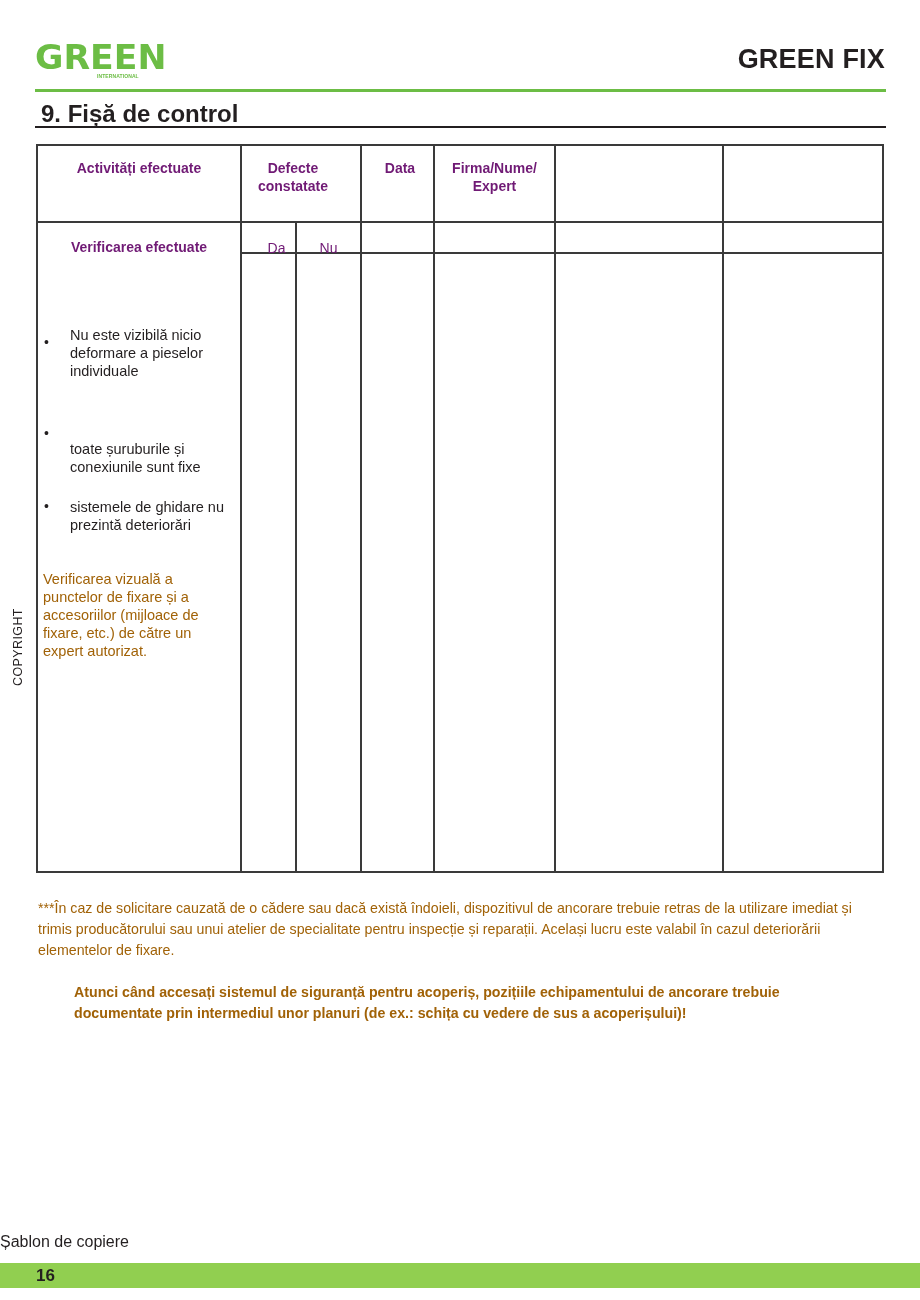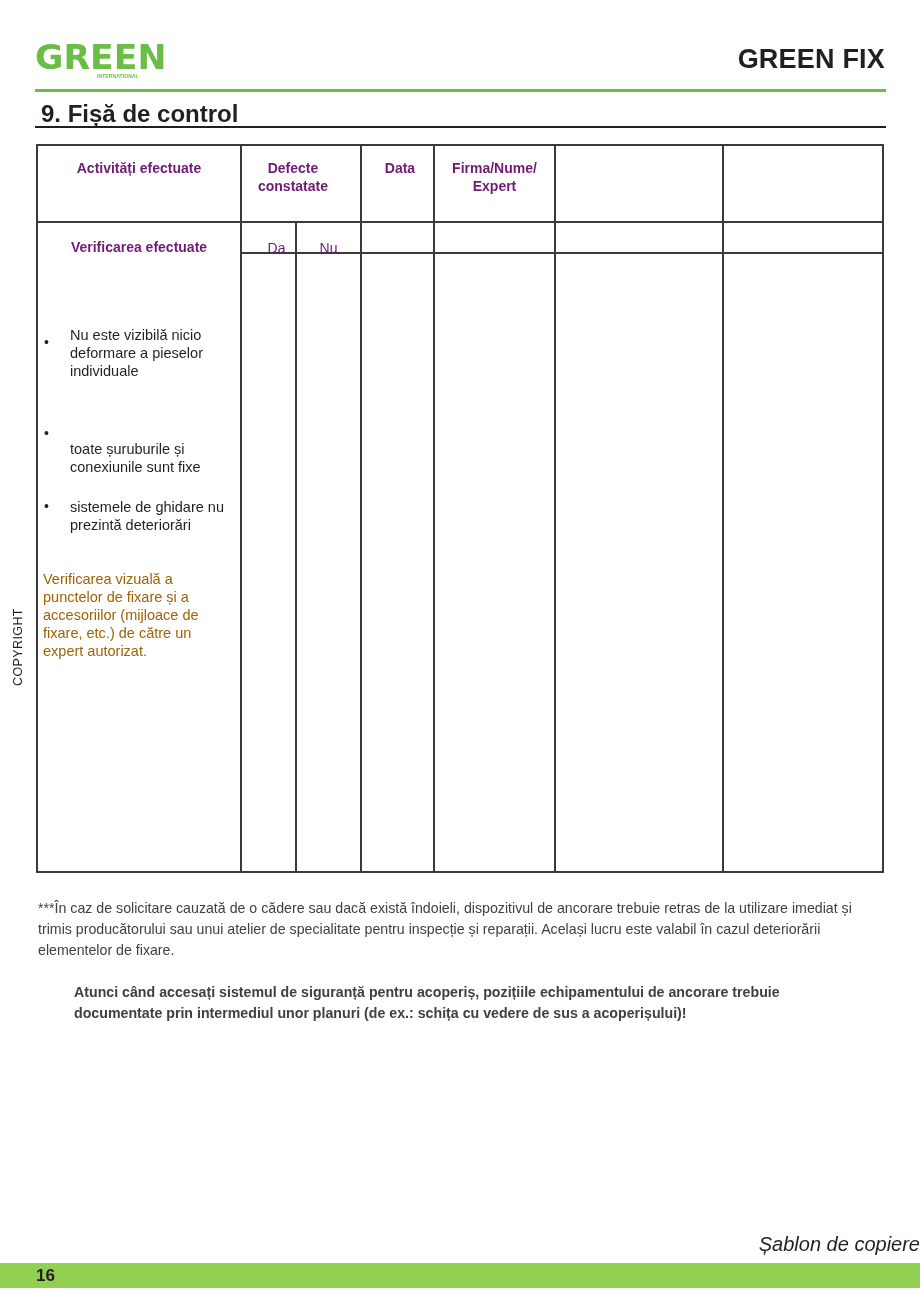--- a/index.html
+++ b/index.html
@@ -23,25 +23,25 @@
 
     .cell-text { position: absolute; text-align: center; font-size: 14px; line-height: 18px; color: #701a75; margin-top: 12px; }
     .bold { font-weight: bold; }
 
     .left-col { position: absolute; left: 43px; font-size: 14.5px; line-height: 18px; color: #a16207; }
     .bullet { position: absolute; left: 44px; font-size: 14px; }
     .bullet-text { position: absolute; left: 70px; font-size: 14.5px; line-height: 18px; width: 165px; }
 
     .copyright { position: absolute; left: 11px; top: 686px; transform: rotate(-90deg); transform-origin: left top; font-size: 12.5px; letter-spacing: 0.4px; color: #231f20; }
 
-    .notes { position: absolute; left: 38px; top: 898px; width: 850px; font-size: 14.2px; line-height: 21px; color: #404040; }
+    .notes { position: absolute; left: 38px; top: 898px; width: 850px; font-size: 14.2px; line-height: 21px; color: #a16207; }
     .notes p { margin: 0; }
     .notes .gap { height: 21px; }
 
-    .footer-caption { position: absolute; left: 0; top: 1233px; width: 920px; text-align: right; font-size: 20px; color: #231f20; font-style: italic; }
+    .footer-caption { position: absolute; left: 0; top: 1233px; width: 920px; text-align: left; font-size: 16px; color: #231f20; }
     .footer-bar { position: absolute; left: 0; top: 1263px; width: 920px; height: 25px; background: #91cf50; }
     .page-num { position: absolute; left: 36px; top: 1266px; font-size: 17px; font-weight: bold; color: #231f20; }
   </style>
 </head>
 <body>
 
 <div class="logo">
   <div class="logo-word">GREEN</div>
   <div class="logo-sub">INTERNATIONAL</div>
 </div>

